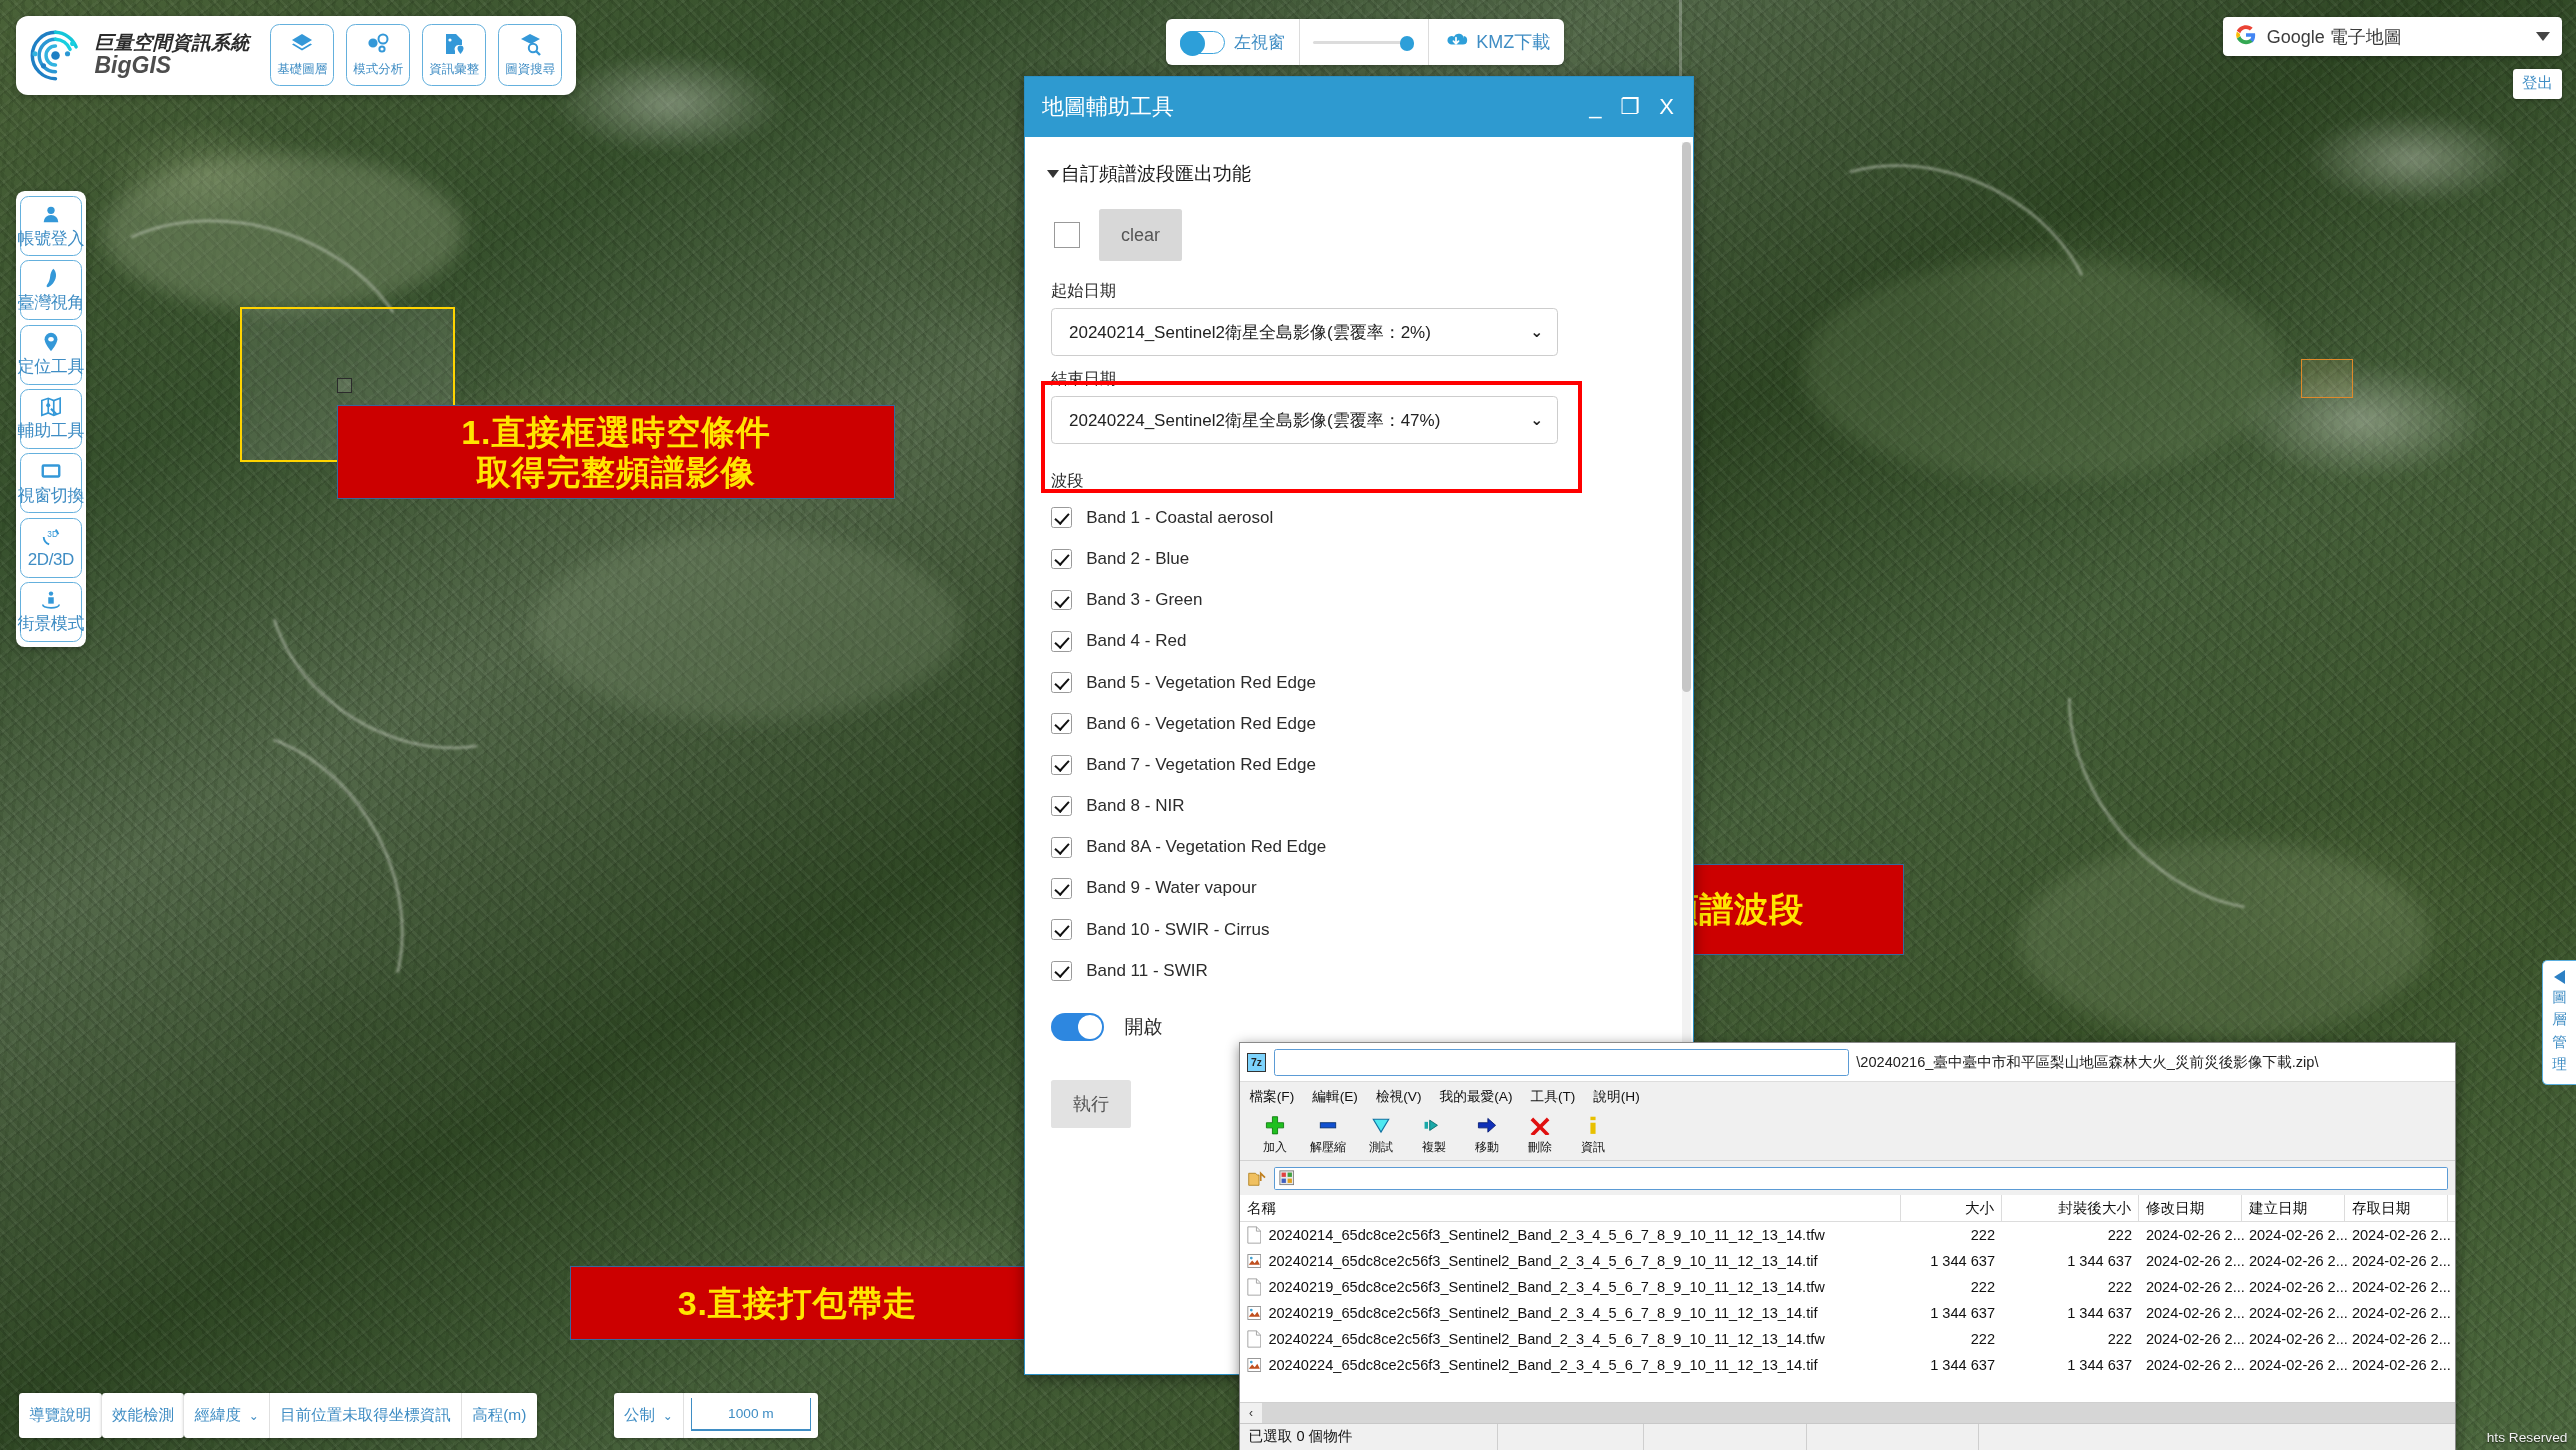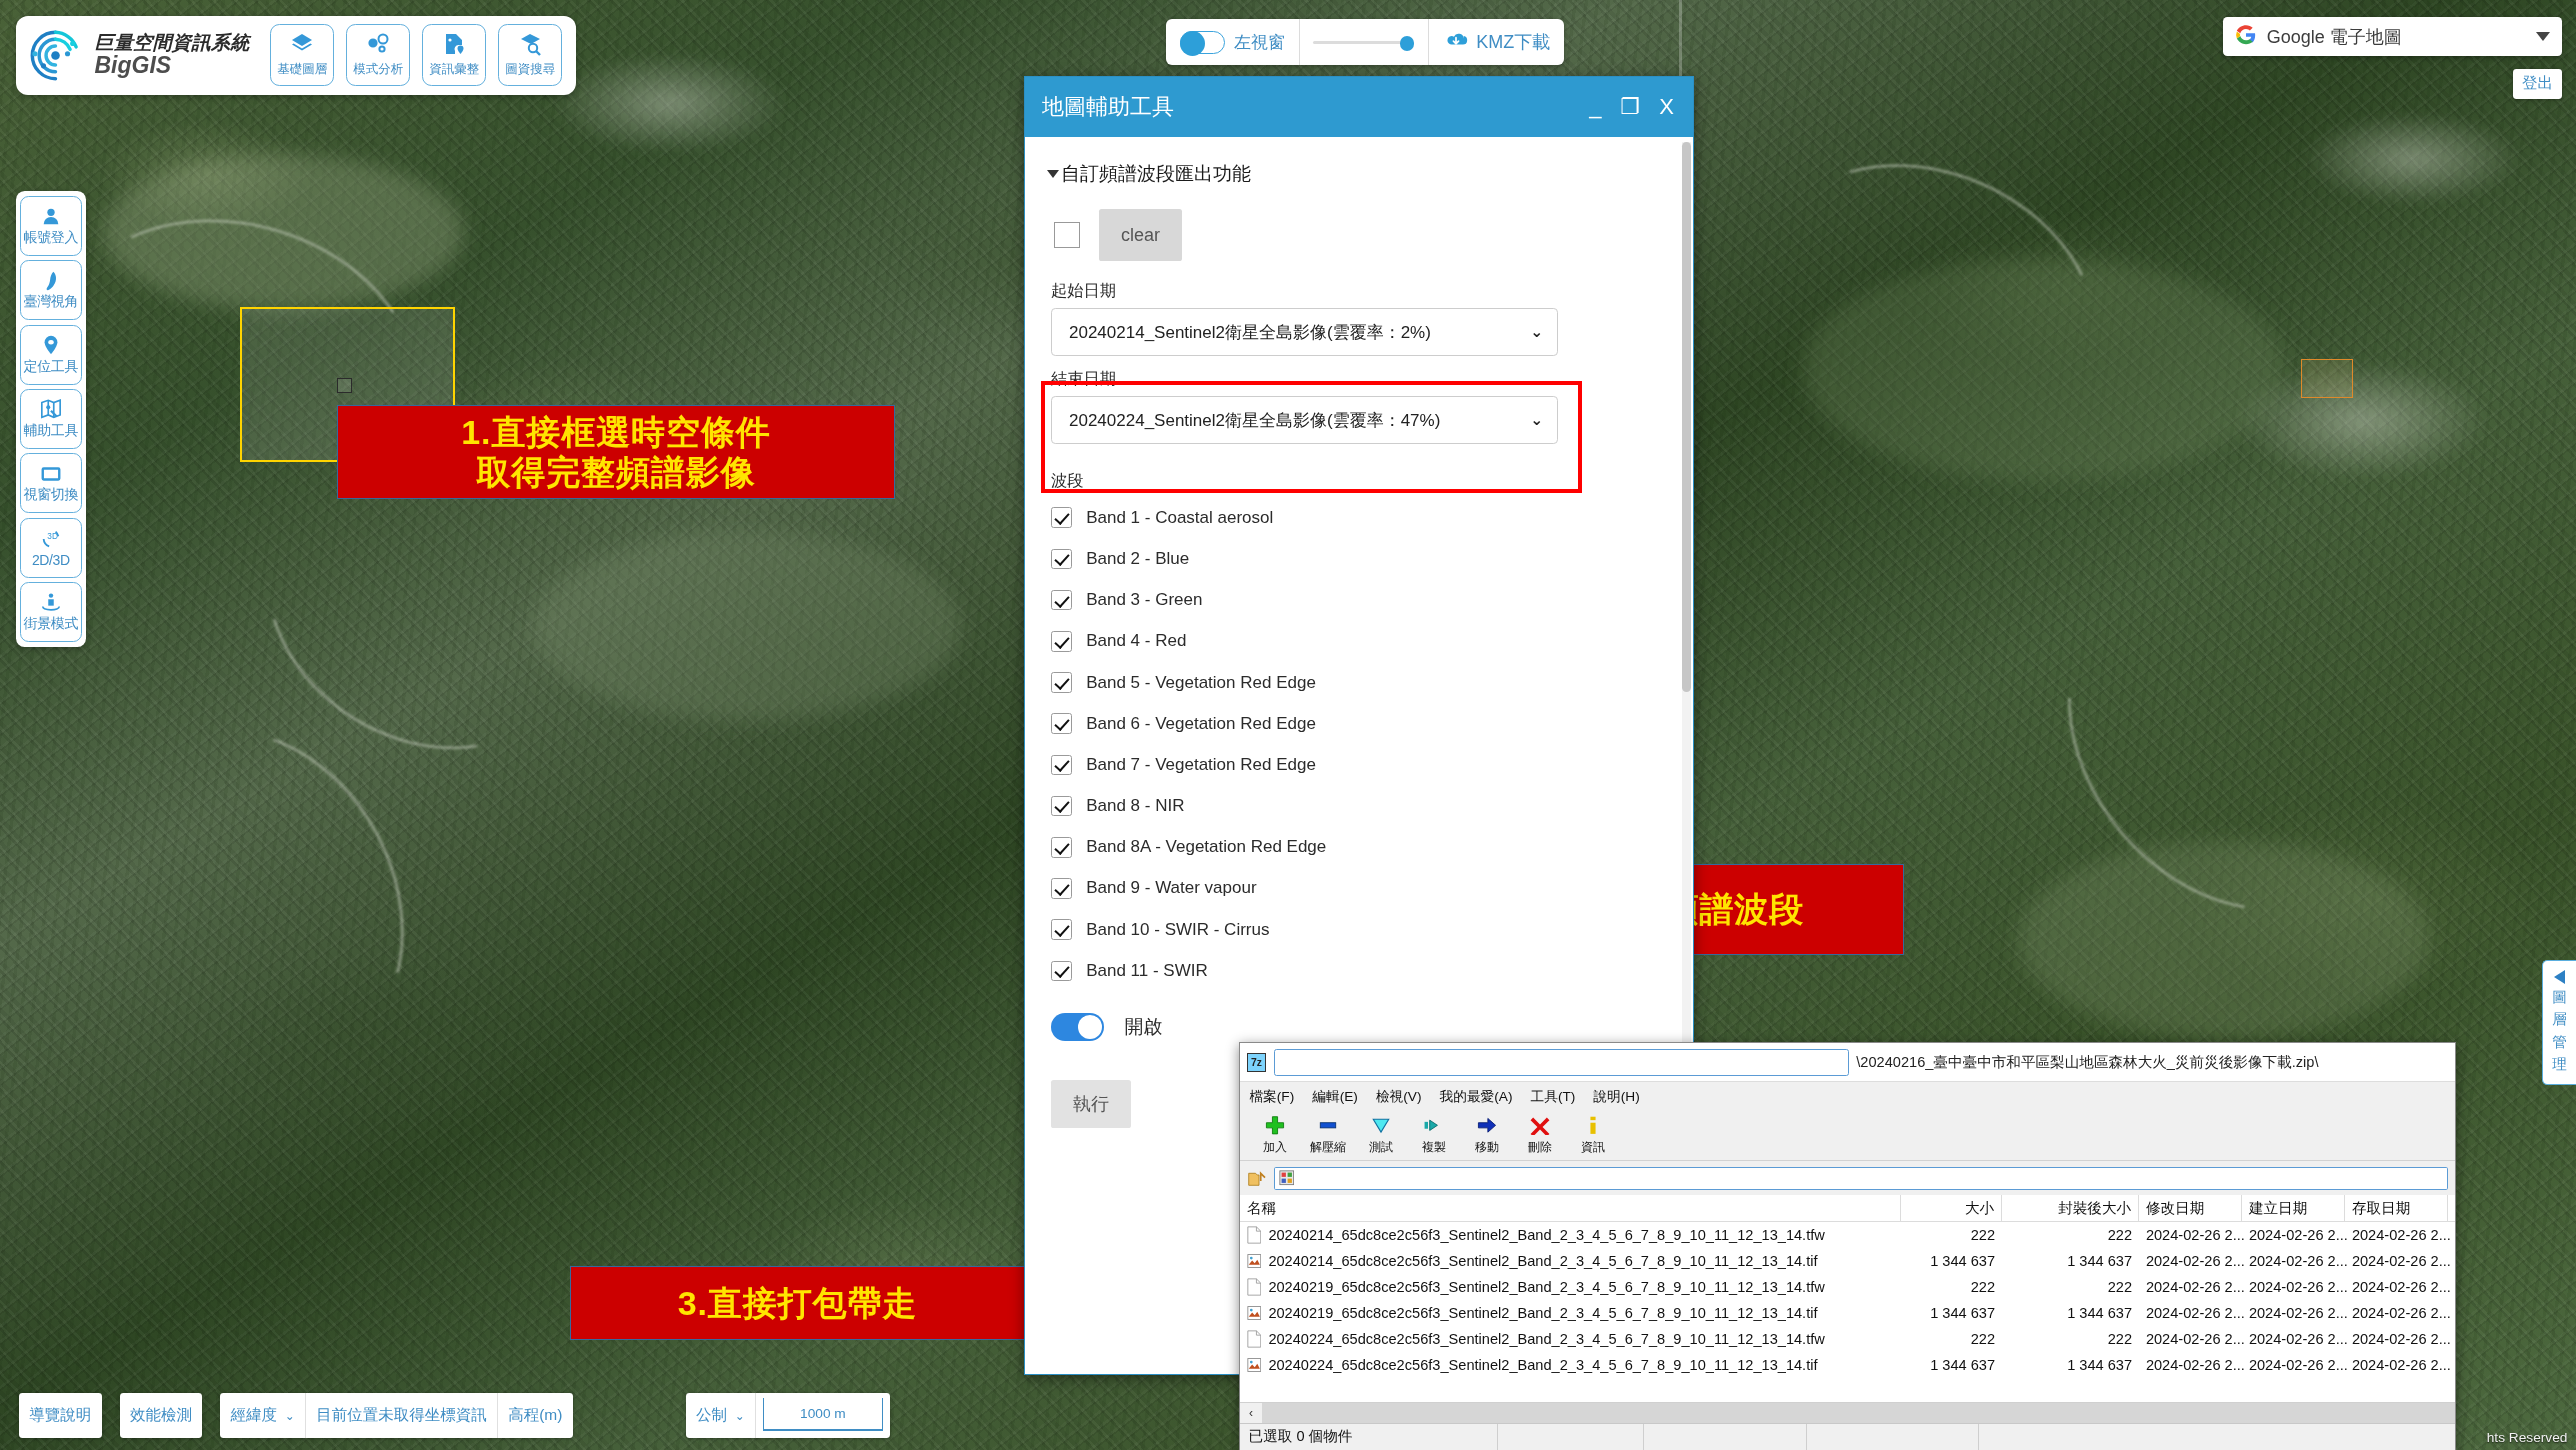--- a/index.html
+++ b/index.html
@@ -100,21 +100,21 @@
     padding:5.2px 4.3px;
     display:flex; flex-direction:column; gap:4.3px;
     box-shadow: 0 1.7px 6px rgba(0,0,0,.3);
   }
   .rail-btn {
     width:62px; height:60px;
     border:1.4px solid #64b0dd; border-radius:8.6px; background:#fff;
     display:flex; flex-direction:column; align-items:center; justify-content:center;
     gap:1.7px; cursor:pointer;
   }
-  .rail-btn .lbl { font-size:14px; color:#3f8dc4; white-space:nowrap; letter-spacing:-0.4px;}
+  .rail-btn .lbl { font-size:17px; color:#3f8dc4; white-space:nowrap; letter-spacing:-0.4px;}
   .rail-btn svg { width:22px; height:22px; display:block; }
 
   
   .center-strip {
     position:absolute; left:1166px; top:19px;
     height:46px; background:#fff; border-radius:6px;
     display:flex; align-items:center;
     box-shadow:0 1.7px 5.2px rgba(0,0,0,.3);
   }
   .cs-seg { display:flex; align-items:center; gap:9.4px; padding:0 13.7px; height:100%; }
@@ -353,21 +353,21 @@
   .zip-hbar .trk { flex:1; height:100%; background:#d6d6d6; cursor:pointer;}
   .zip-status {
     height:27.5px; background:#f0f0f0; border-top:0.9px solid #c8c8c8;
     display:flex; align-items:center; font-size:14.6px; color:#111;
   }
   .zs-cell { height:100%; display:flex; align-items:center; padding: 0 8.6px; border-right:0.9px solid #cfcfcf;}
 
   
   .botbar {
     position:absolute; left:19px; bottom:12px;
-    display:flex; align-items:stretch; gap:18px; height:45px;
+    display:flex; align-items:stretch; gap:0; height:45px;
   }
   .bb {
     background:#fff; border-radius:3.4px; display:flex; align-items:center;
     padding: 0 10.3px; font-size:15.5px; color:#3f8dc4; white-space:nowrap;
     box-shadow:0 0.9px 3.4px rgba(0,0,0,.3); cursor:pointer;
   }
   .bb-group { background:#fff; border-radius:3.4px; display:flex; align-items:stretch; box-shadow:0 0.9px 3.4px rgba(0,0,0,.3); }
   .bb-seg { display:flex; align-items:center; padding: 0 10.3px; font-size:15.5px; color:#3f8dc4; white-space:nowrap; cursor:pointer;}
   .bb-sep { width:0.9px; background:#e0e0e0; }
   .bb-caret { margin-left:7.7px; font-size:12px; color:#3f8dc4;}

